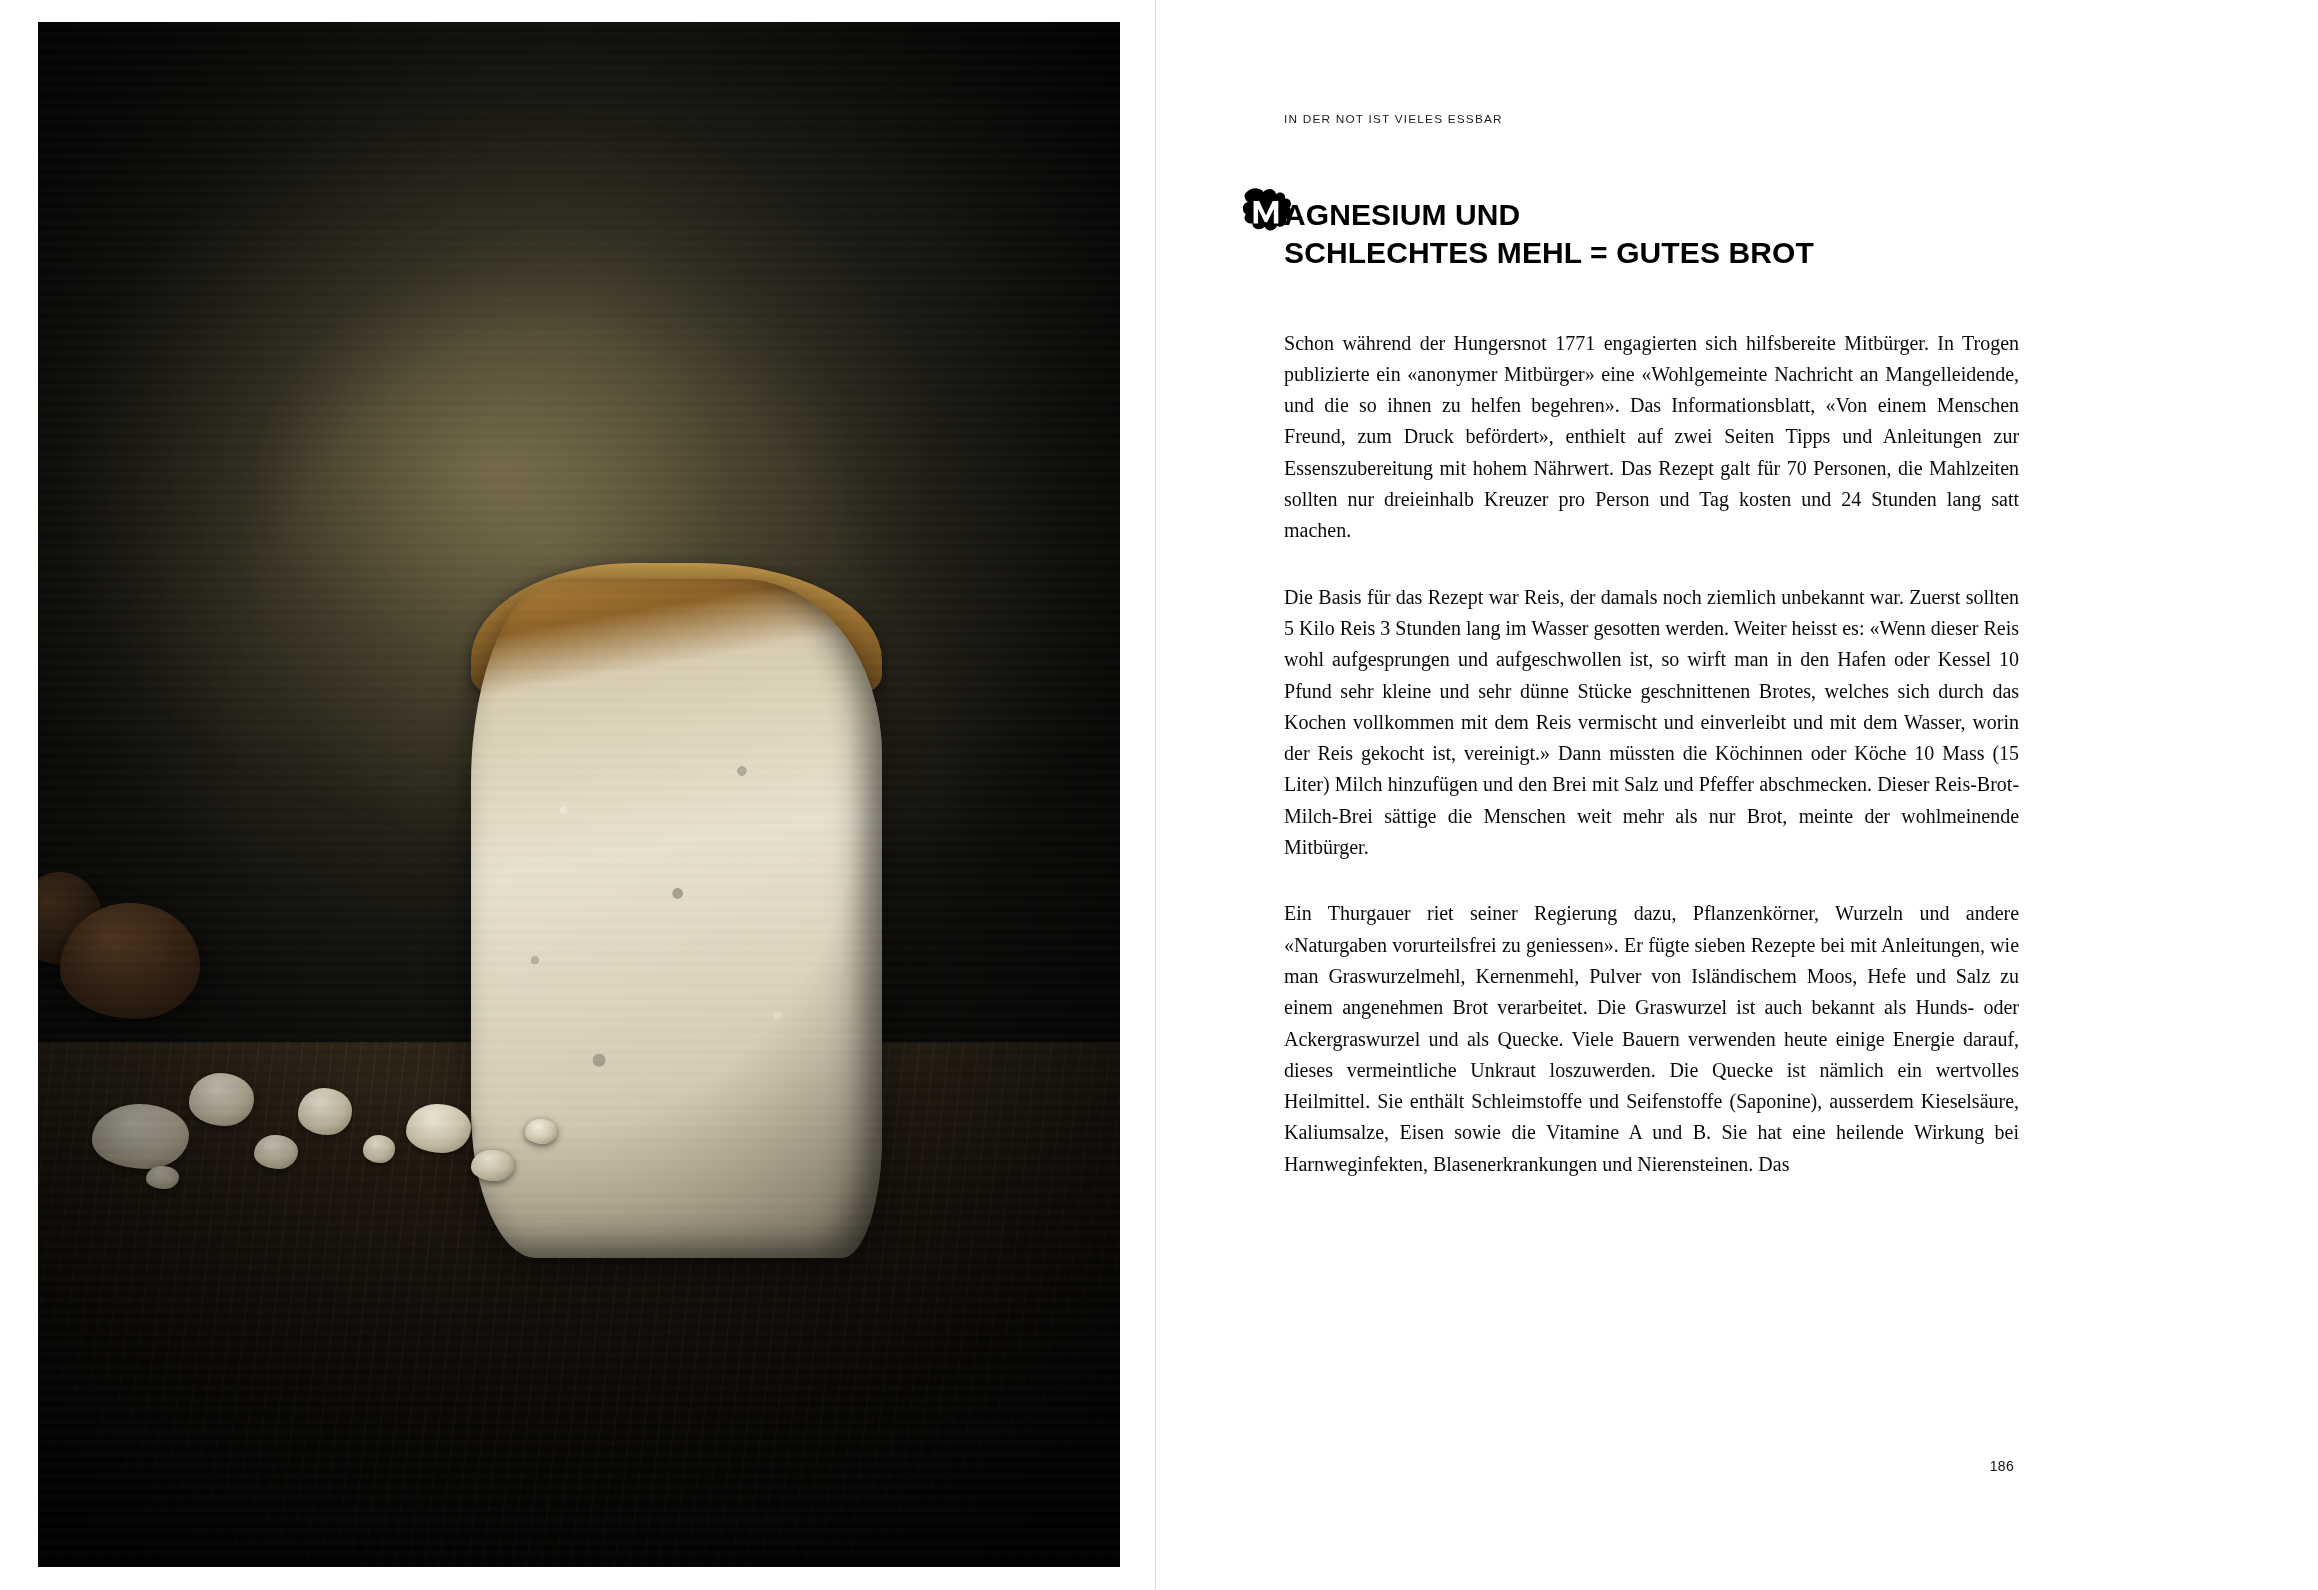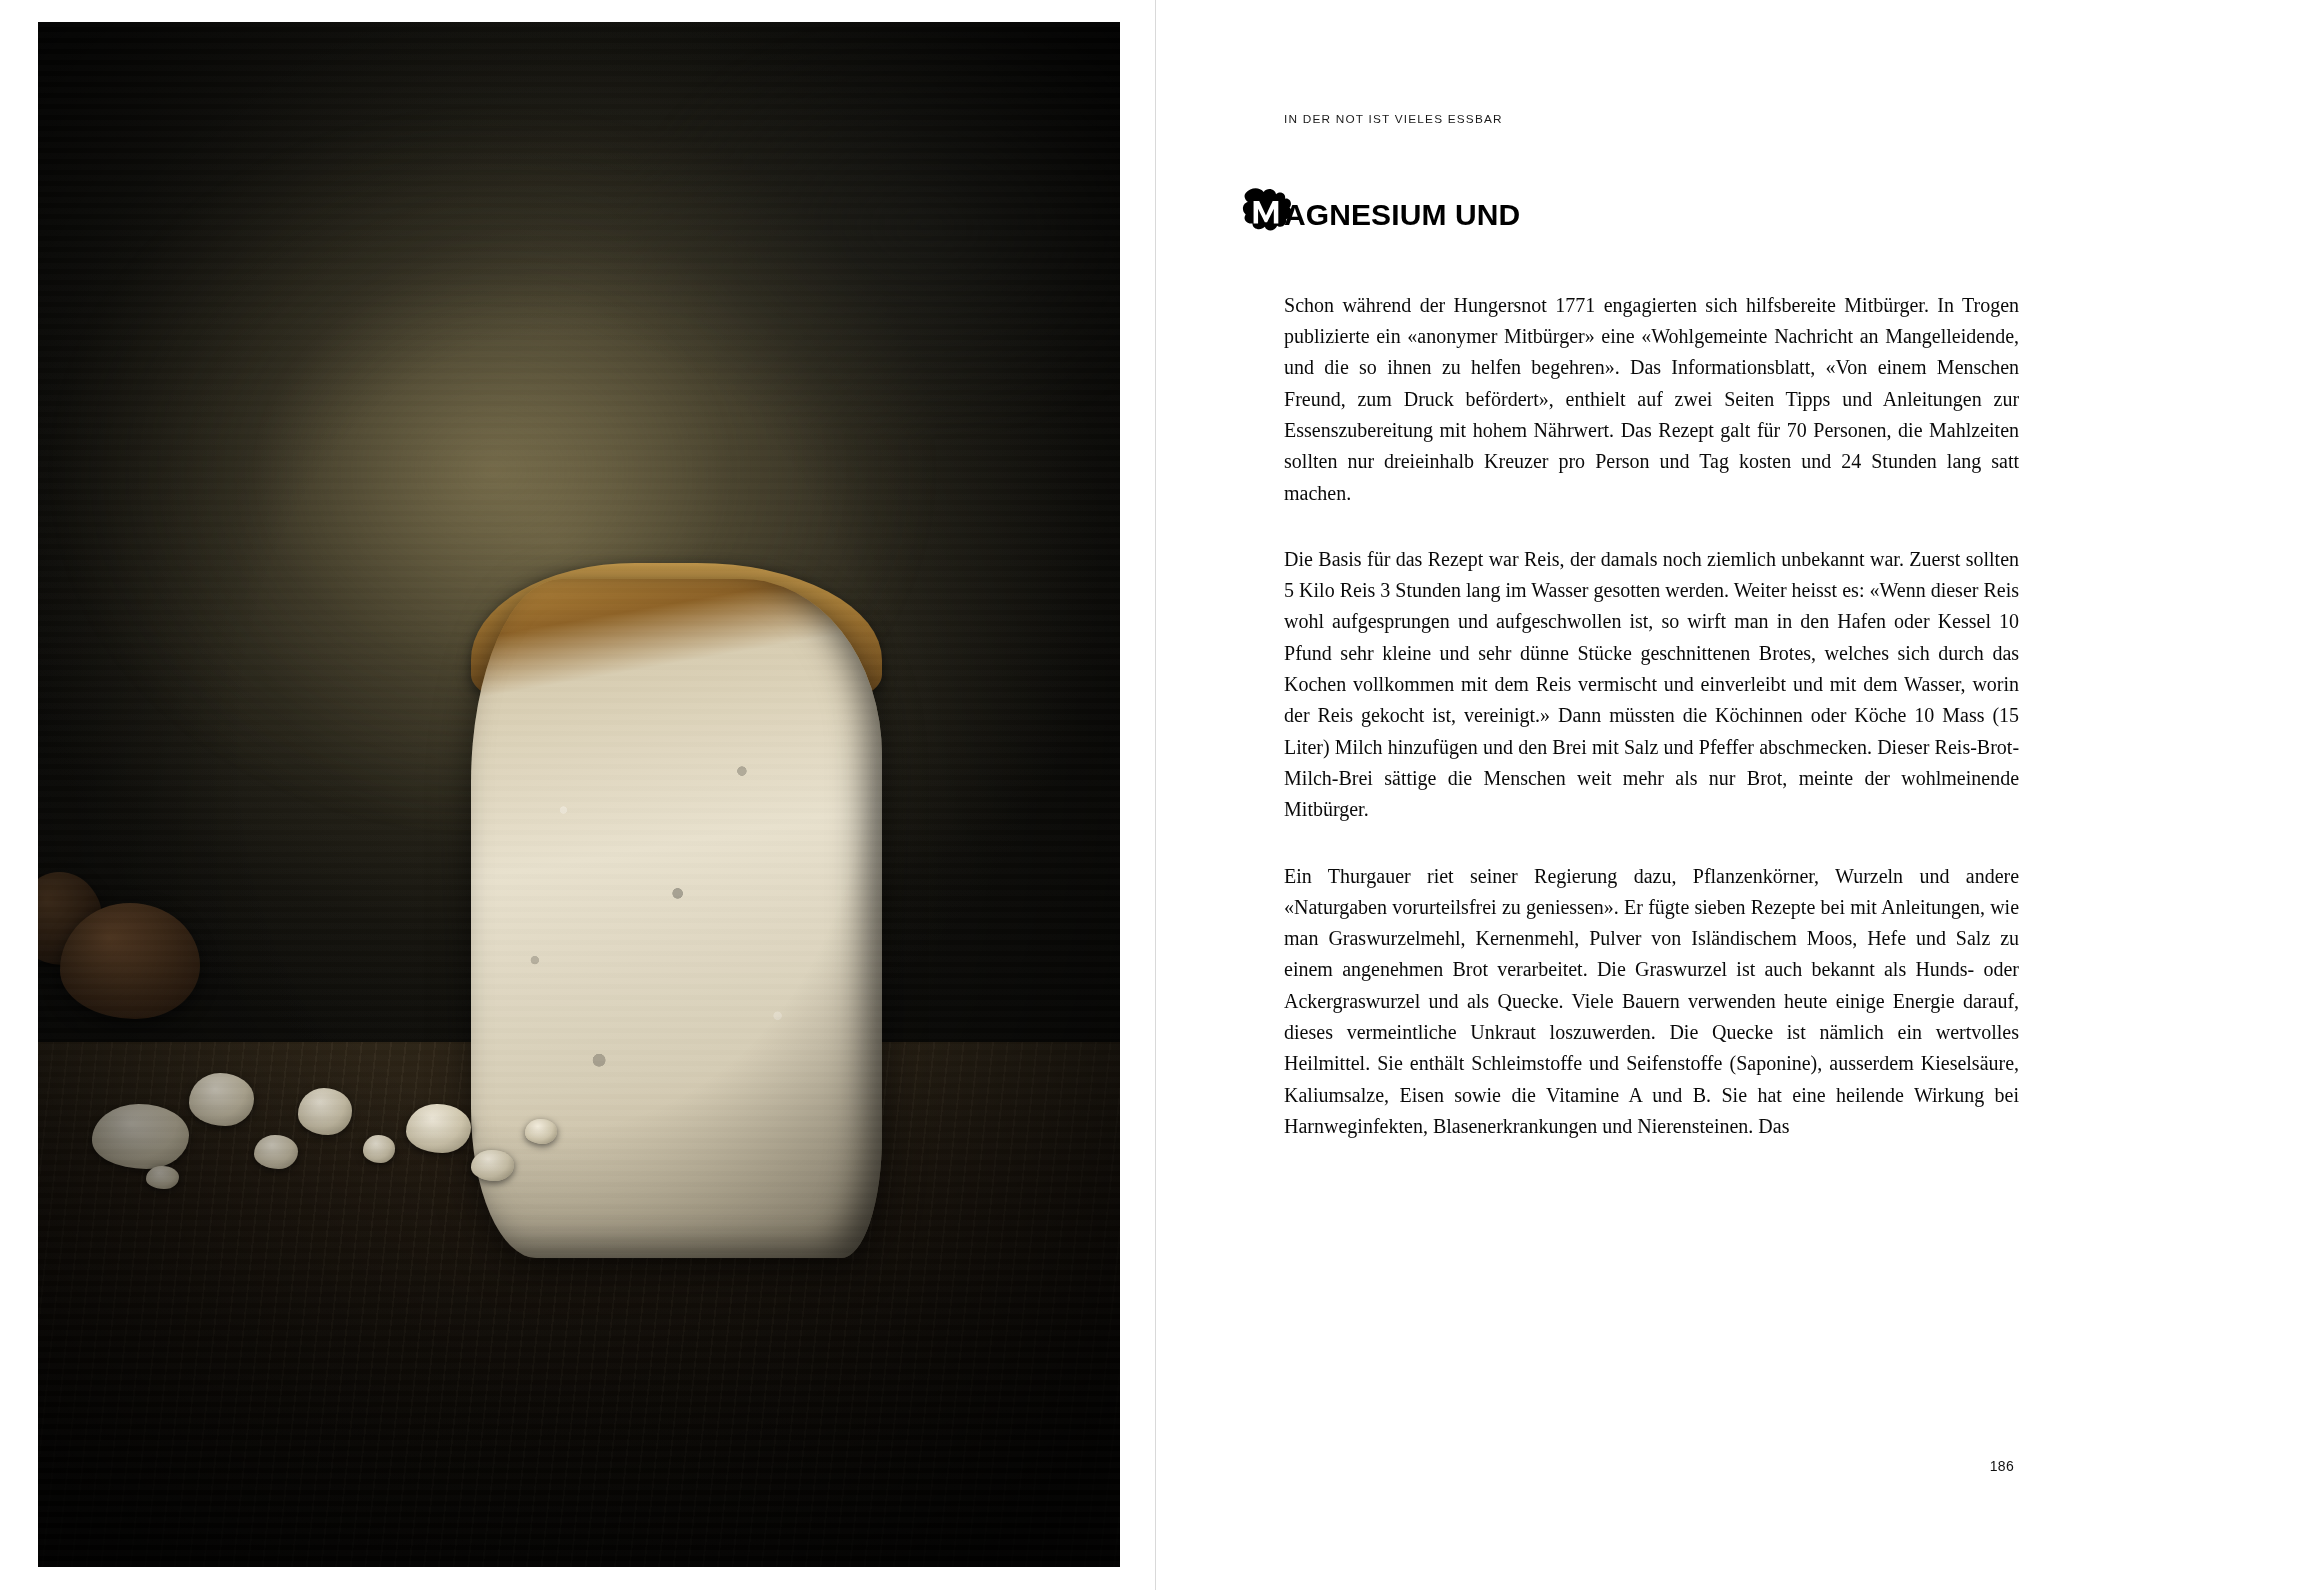--- a/index.html
+++ b/index.html
@@ -256,20 +256,21 @@
       <h1 class="chapter-title">
         <span class="dropcap-orn">
           <svg viewBox="0 0 110 96" width="62" height="54" aria-hidden="true">
             <g fill="#000">
               <path d="M10 16 C18 6, 34 4, 42 14 C48 6, 62 8, 64 18 C70 12, 82 16, 80 26 C88 24, 94 34, 88 42 C96 48, 92 62, 82 62 C84 72, 74 80, 66 74 C62 84, 48 86, 44 76 C36 84, 22 80, 22 70 C12 72, 4 62, 10 54 C2 48, 4 34, 14 32 C8 28, 6 20, 10 16 Z"></path>
               <path d="M24 30 L24 70 L32 70 L32 44 L44 68 L48 68 L60 44 L60 70 L68 70 L68 30 L58 30 L46 56 L34 30 Z" fill="#fff"></path>
             </g>
           </svg>
         </span>
         <span>AGNESIUM UND</span>
+        <span class="line2">SCHLECHTES MEHL = GUTES BROT</span>
       </h1>
 
 
       <p class="body-par">Schon während der Hungersnot 1771 engagierten sich hilfsbereite Mitbürger. In Trogen publizierte ein «anonymer Mitbürger» eine «Wohlgemeinte Nachricht an Mangelleidende, und die so ihnen zu helfen begehren». Das Informationsblatt, «Von einem Menschen Freund, zum Druck befördert», enthielt auf zwei Seiten Tipps und Anleitungen zur Essenszubereitung mit hohem Nährwert. Das Rezept galt für 70 Personen, die Mahlzeiten sollten nur dreieinhalb Kreuzer pro Person und Tag kosten und 24 Stunden lang satt machen.</p>
 
       <p class="body-par">Die Basis für das Rezept war Reis, der damals noch ziemlich unbekannt war. Zuerst sollten 5 Kilo Reis 3 Stunden lang im Wasser gesotten werden. Weiter heisst es: «Wenn dieser Reis wohl aufgesprungen und aufgeschwollen ist, so wirft man in den Hafen oder Kessel 10 Pfund sehr kleine und sehr dünne Stücke geschnittenen Brotes, welches sich durch das Kochen vollkommen mit dem Reis vermischt und einverleibt und mit dem Wasser, worin der Reis gekocht ist, vereinigt.» Dann müssten die Köchinnen oder Köche 10 Mass (15 Liter) Milch hinzufügen und den Brei mit Salz und Pfeffer abschmecken. Dieser Reis-Brot-Milch-Brei sättige die Menschen weit mehr als nur Brot, meinte der wohlmeinende Mitbürger.</p>
 
       <p class="body-par">Ein Thurgauer riet seiner Regierung dazu, Pflanzenkörner, Wurzeln und andere «Naturgaben vorurteilsfrei zu geniessen». Er fügte sieben Rezepte bei mit Anleitungen, wie man Graswurzelmehl, Kernenmehl, Pulver von Isländischem Moos, Hefe und Salz zu einem angenehmen Brot verarbeitet. Die Graswurzel ist auch bekannt als Hunds- oder Ackergraswurzel und als Quecke. Viele Bauern verwenden heute einige Energie darauf, dieses vermeintliche Unkraut loszuwerden. Die Quecke ist nämlich ein wertvolles Heilmittel. Sie enthält Schleimstoffe und Seifenstoffe (Saponine), ausserdem Kieselsäure, Kaliumsalze, Eisen sowie die Vitamine A und B. Sie hat eine heilende Wirkung bei Harnweginfekten, Blasenerkrankungen und Nierensteinen. Das</p>
 
     </div>

